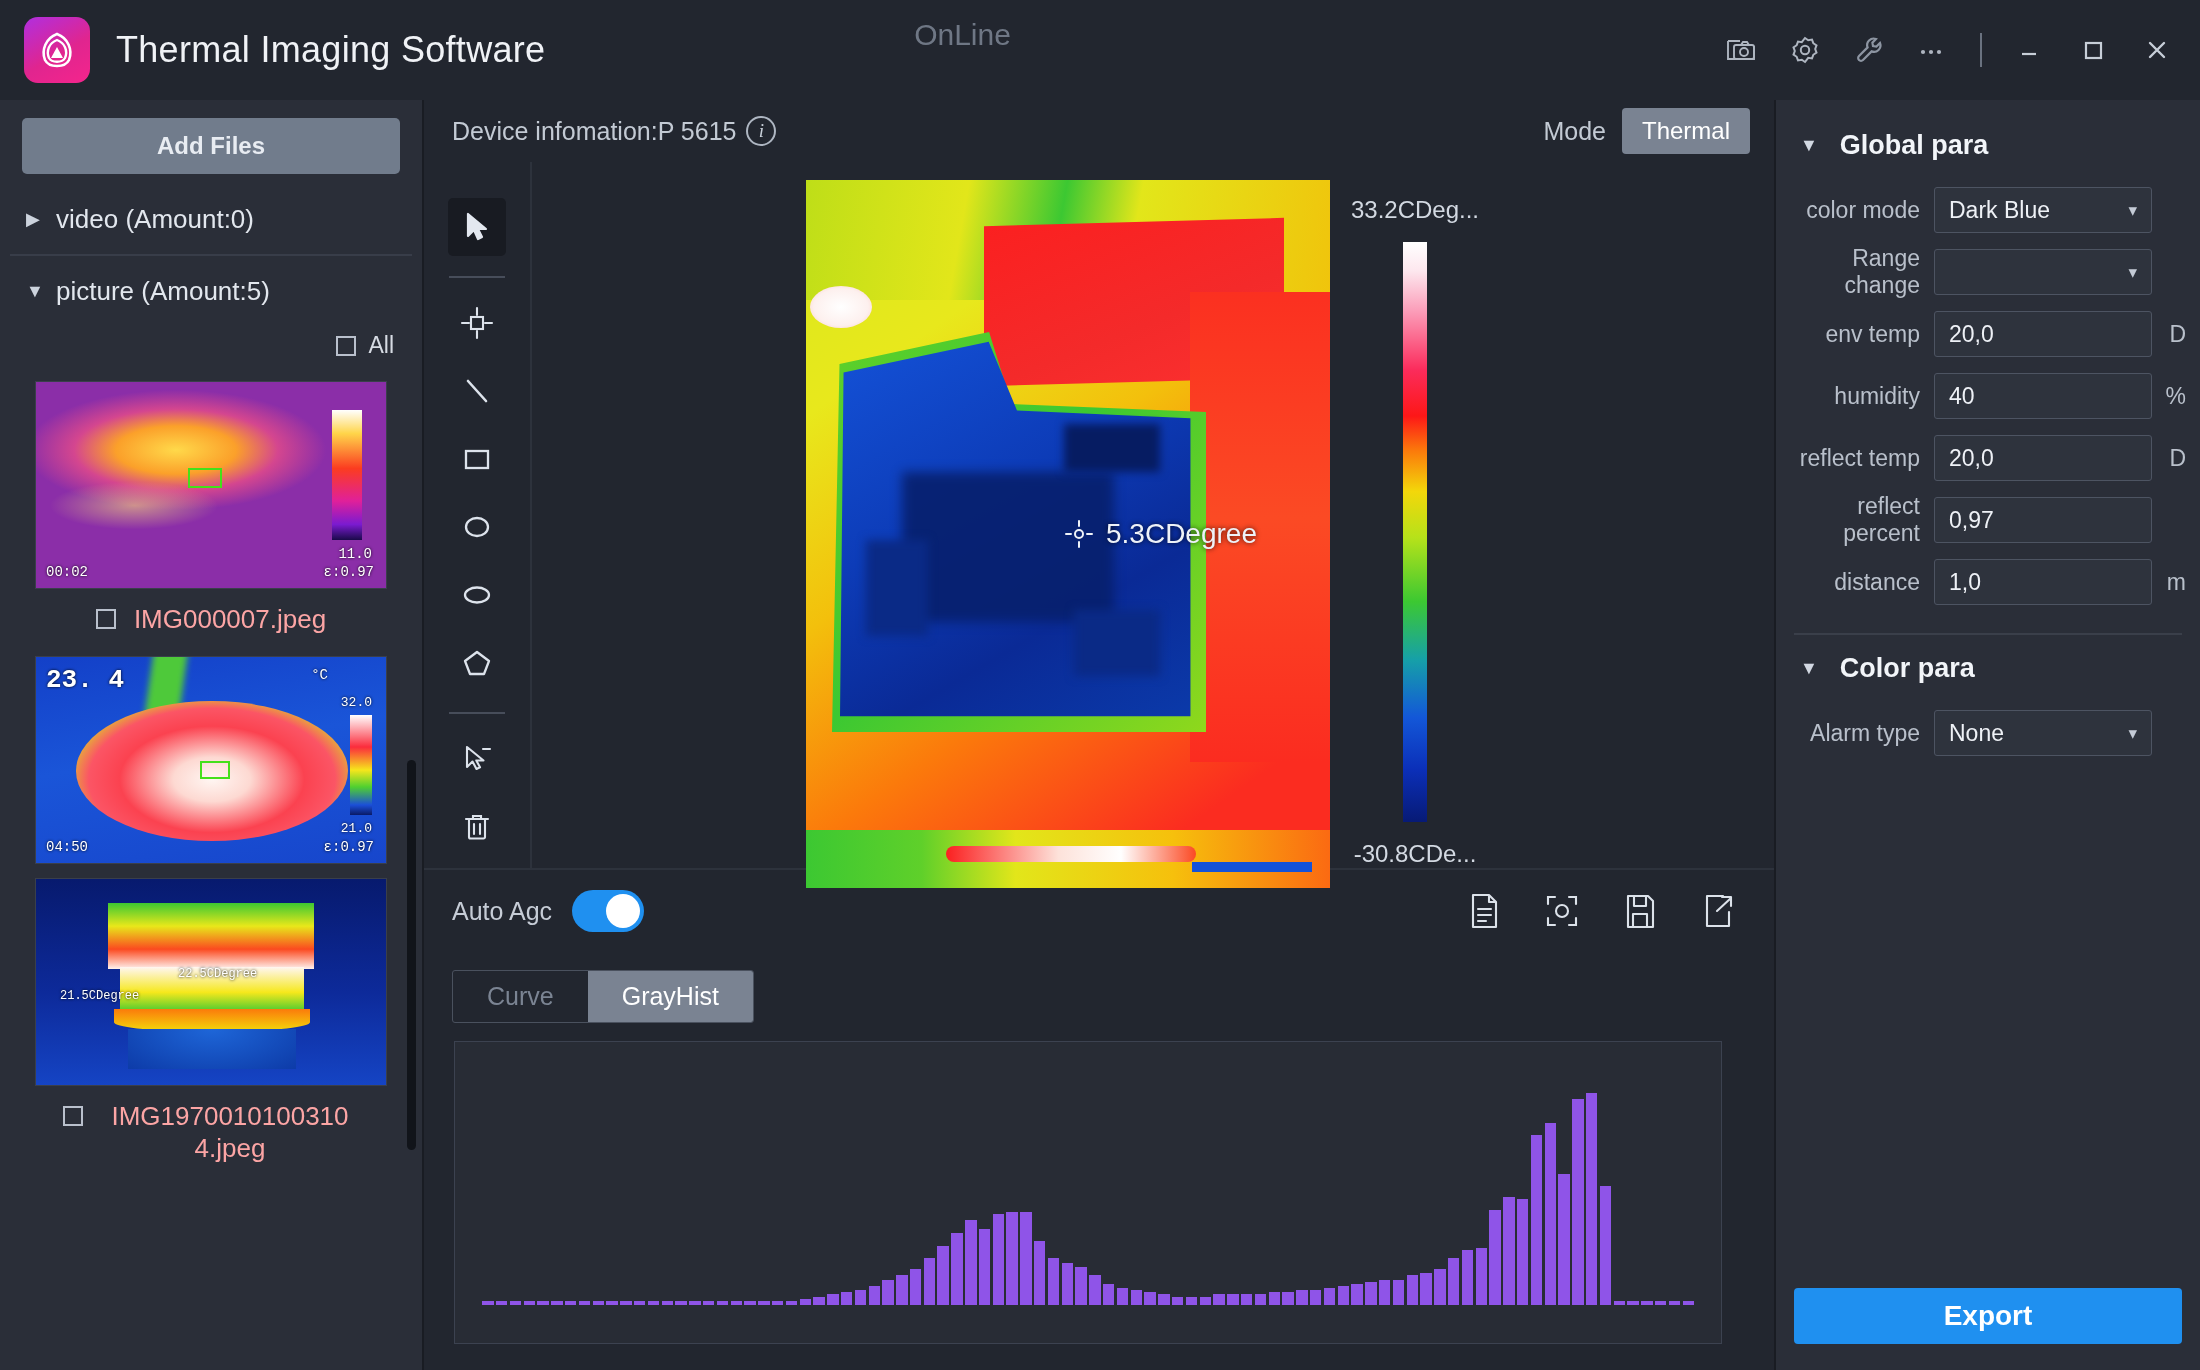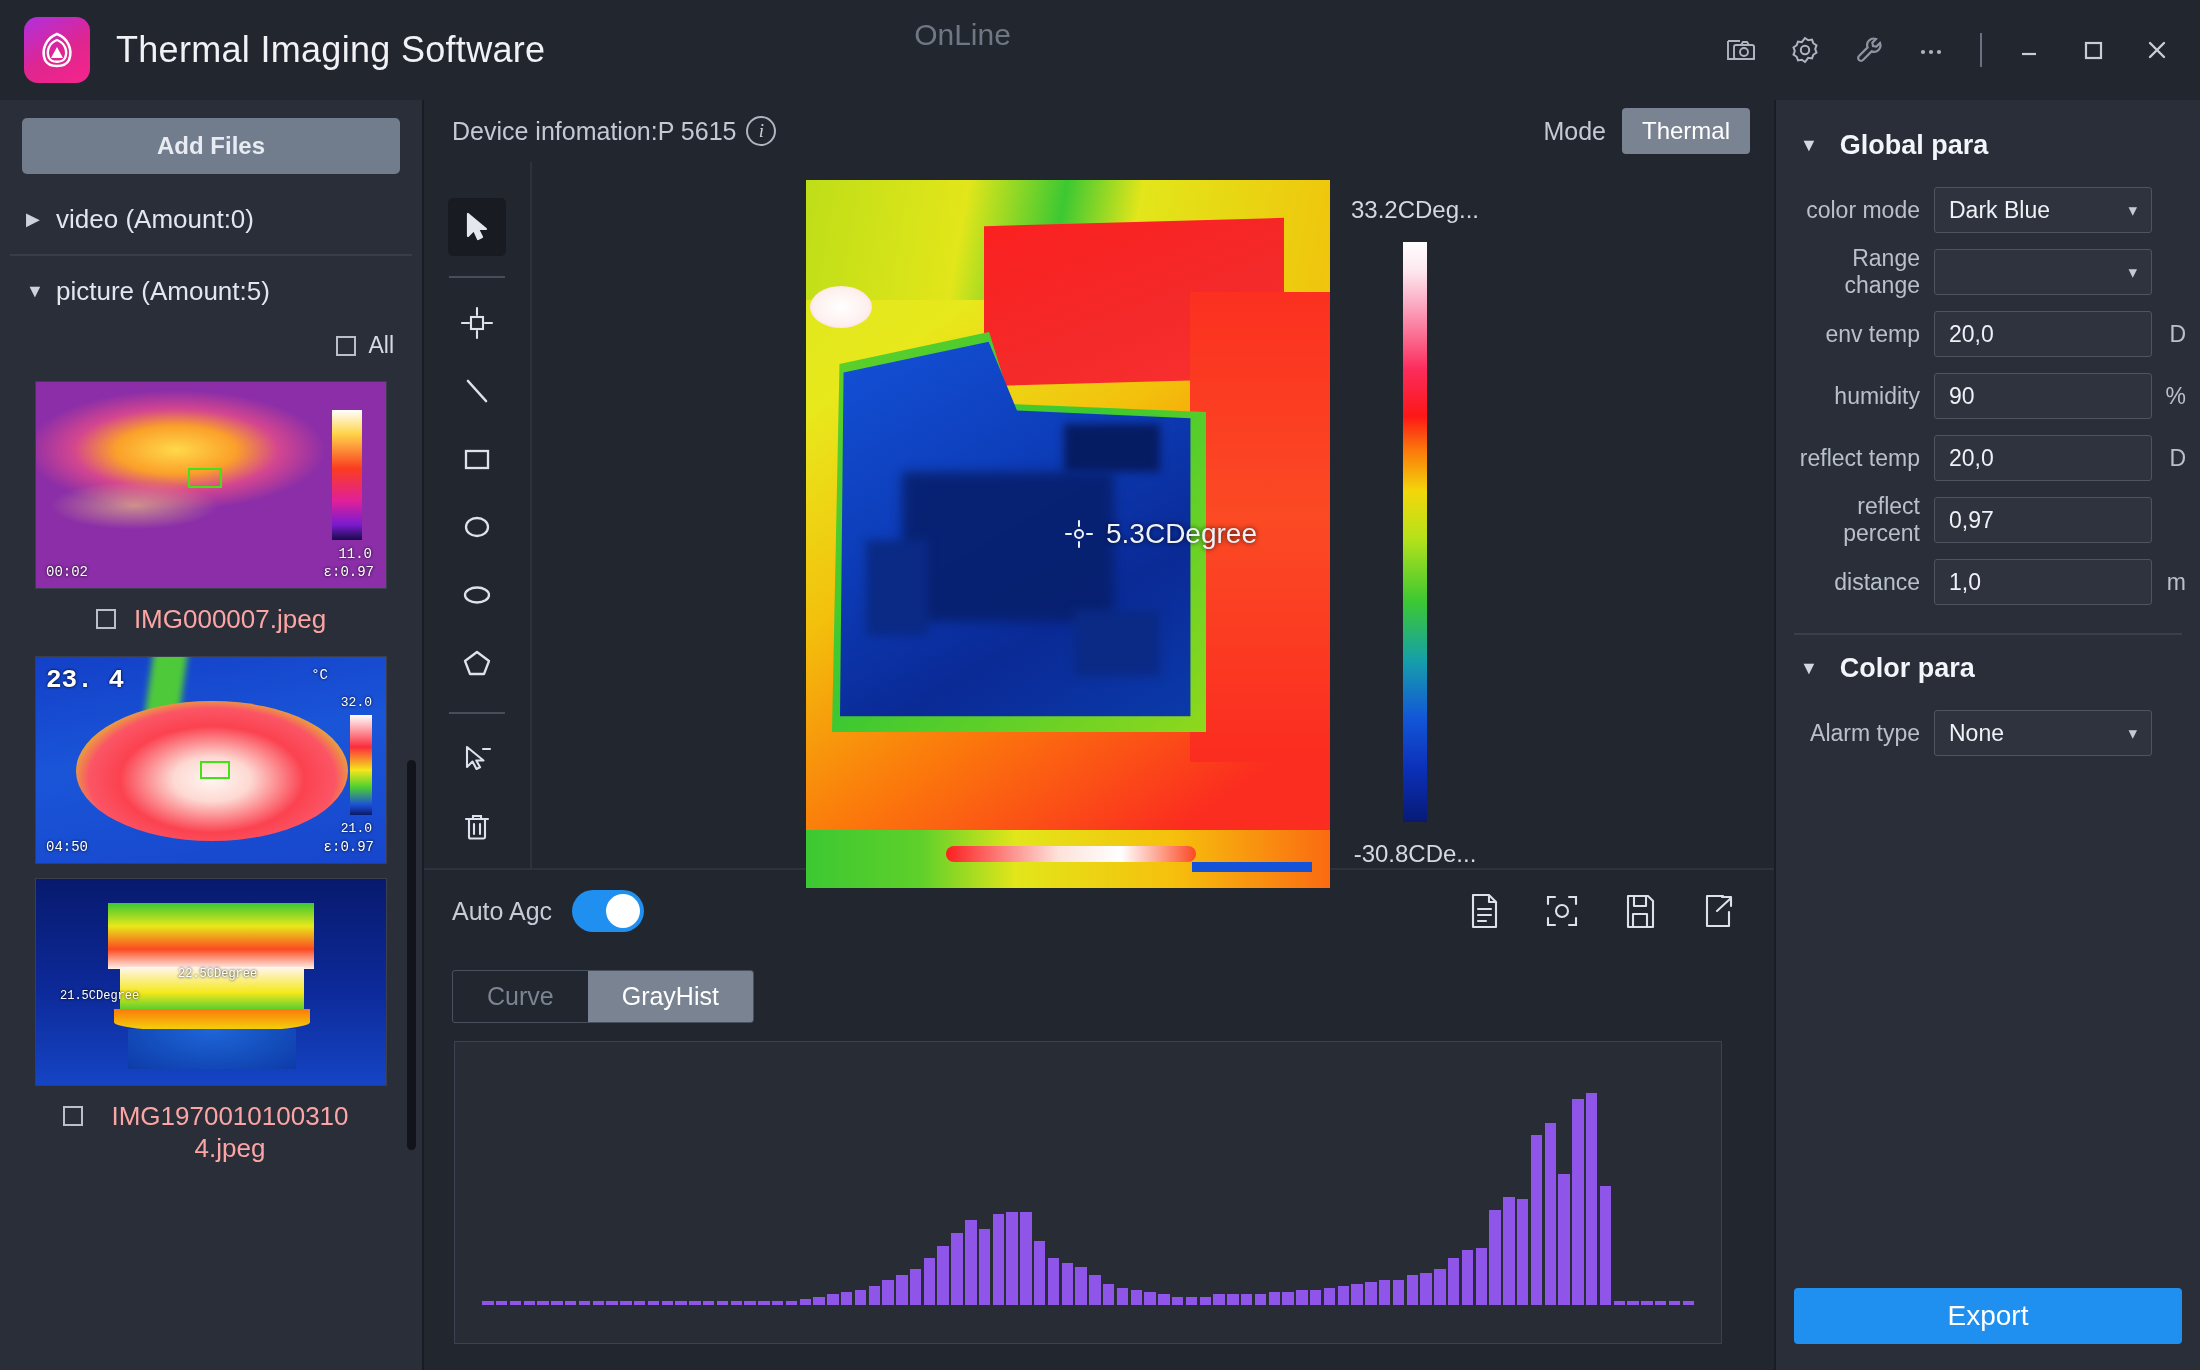--- a/index.html
+++ b/index.html
@@ -138,21 +138,21 @@
   .sechead .st { font-size:27px; font-weight:bold; color:#f2f5f9; }
   .row { display:flex; align-items:center; height:62px; padding:0 14px 0 10px; }
   .rlbl { width:148px; text-align:right; font-size:23px; color:#b9c0cb; padding-right:14px; }
   .ctl { flex:1; height:46px; border:1px solid #4d5462; border-radius:3px; background:#2e333d;
          display:flex; align-items:center; padding:0 14px; font-size:23px; color:#eef1f6; position:relative; cursor:pointer; }
   .ctl .chev { position:absolute; right:14px; color:#c4cbd6; font-size:17px; }
   .unit { width:34px; text-align:right; font-size:23px; color:#b9c0cb; padding-left:10px; }
   .rdiv { height:2px; background:#3a3f4a; margin:20px 18px 4px; }
   .rspace { flex:1; }
   .export { margin:0 18px 26px; height:56px; border-radius:4px; background:#1f90f0; color:#fff;
-            font-size:28px; font-weight:normal; display:flex; align-items:center; justify-content:center; cursor:pointer; }
+            font-size:28px; font-weight:bold; display:flex; align-items:center; justify-content:center; cursor:pointer; }
 </style>
 </head>
 <body>
 
 <div class="app">
 
   <div class="titlebar">
     <div class="logo">
       <svg width="44" height="44" viewBox="0 0 44 44">
         <path d="M22 6 C33 10 38 22 34 32 C30 40 14 40 10 32 C6 22 11 10 22 6 Z" fill="none" stroke="#fff" stroke-width="2.6"></path>
@@ -585,21 +585,21 @@
         <span class="rlbl">env temp</span>
         <span class="ctl">
           <span>20,0</span>
         </span>
         <span class="unit">D</span>
       </div>
 
       <div class="row">
         <span class="rlbl">humidity</span>
         <span class="ctl">
-          <span>90</span>
+          <span>40</span>
         </span>
         <span class="unit">%</span>
       </div>
 
       <div class="row">
         <span class="rlbl">reflect temp</span>
         <span class="ctl">
           <span>20,0</span>
         </span>
         <span class="unit">D</span>

